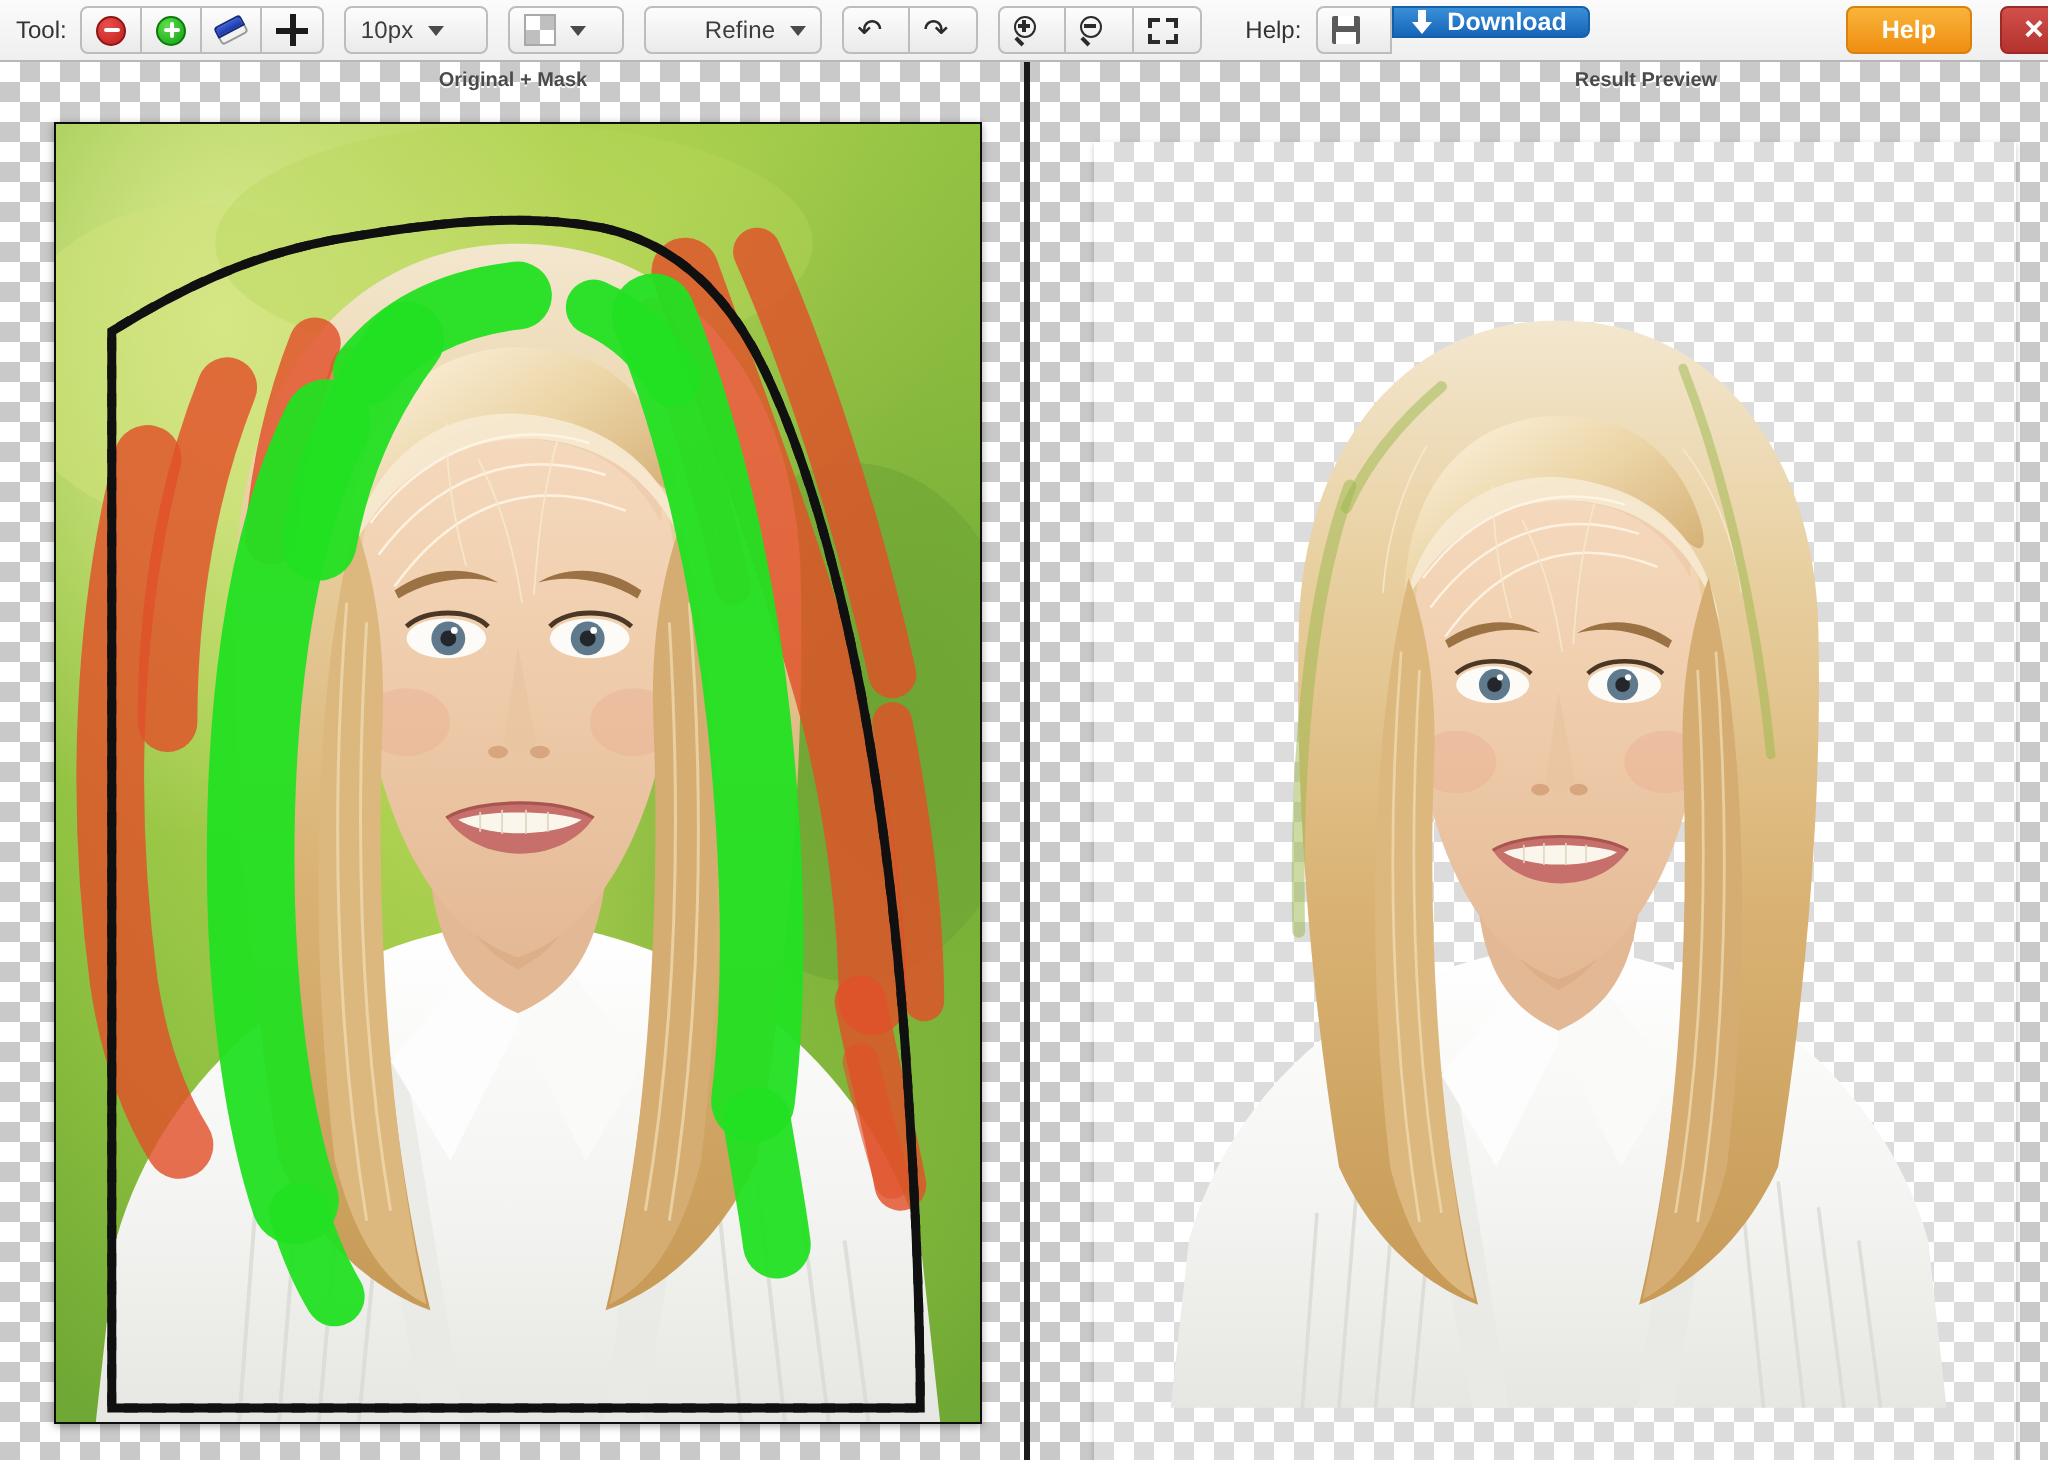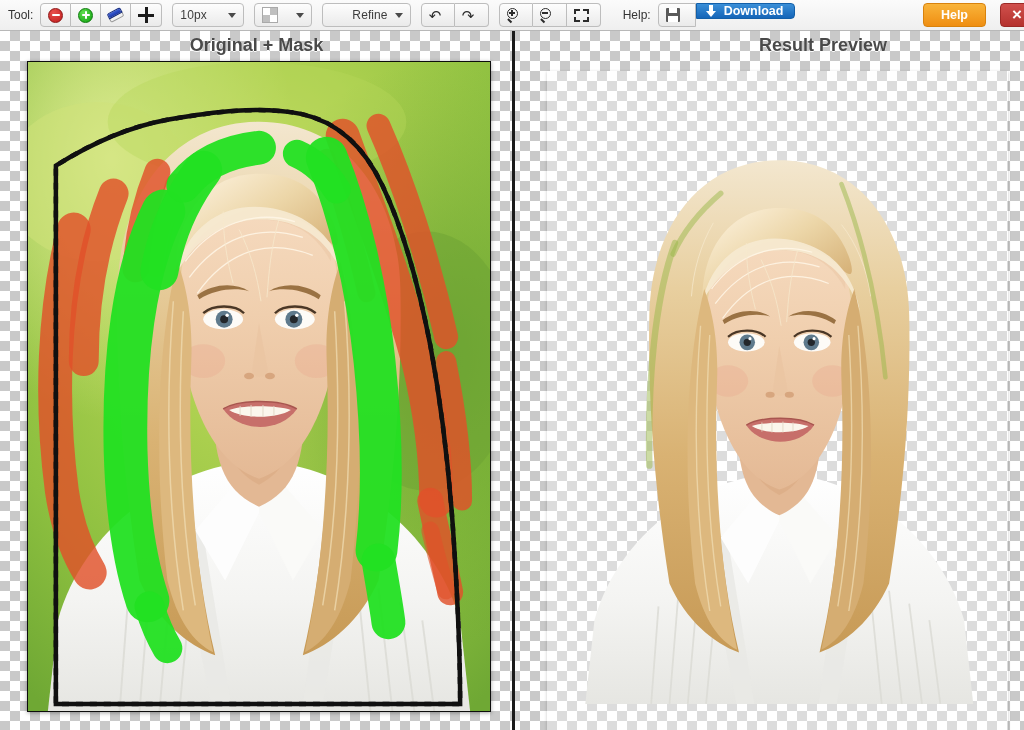--- a/index.html
+++ b/index.html
@@ -26,21 +26,21 @@
     font-size: 12px; color: #333;
     margin-right: 7px; margin-left: 2px;
     line-height: 1;
   }
   .btn-group { display: flex; margin-right: 10px; }
   .btn {
     height: 24px;
     min-width: 30px;
     background: linear-gradient(#fdfdfd, #eaeaea);
     border: 1px solid #bdbdbd;
-    display: flex; align-items: center; justify-content: space-between;
+    display: flex; align-items: center; justify-content: flex-start;
     font-size: 12px; color: #3d3d3d;
     padding: 0 7px;
     position: relative;
     border-radius: 0;
   }
   .btn-group .btn + .btn { border-left: none; }
   .btn-group .btn:first-child { border-radius: 4px 0 0 4px; }
   .btn-group .btn:last-child { border-radius: 0 4px 4px 0; }
   .btn-group .btn:only-child { border-radius: 4px; }
   .btn-single {
@@ -174,21 +174,21 @@
     width: 1024px; height: 699px;
     background-color: #ffffff;
     background-image:
       linear-gradient(45deg, #c9c9c9 25%, transparent 25%, transparent 75%, #c9c9c9 75%),
       linear-gradient(45deg, #c9c9c9 25%, transparent 25%, transparent 75%, #c9c9c9 75%);
     background-size: 20px 20px;
     background-position: 0 0, 10px 10px;
   }
   .panel-title {
     position: absolute; top: 4px;
-    font-size: 18px; font-weight: bold; color: #4a4a4a;
+    font-size: 10px; font-weight: bold; color: #4a4a4a;
     text-align: center;
     text-shadow: 0 1px 0 rgba(255,255,255,.9);
   }
   #title-left  { left: 0;   width: 513px; }
   #title-right { left: 539px; width: 568px; }
 
   #divider {
     position: absolute; left: 512px; top: 0;
     width: 3px; height: 699px;
     background: #1a1a1a;

